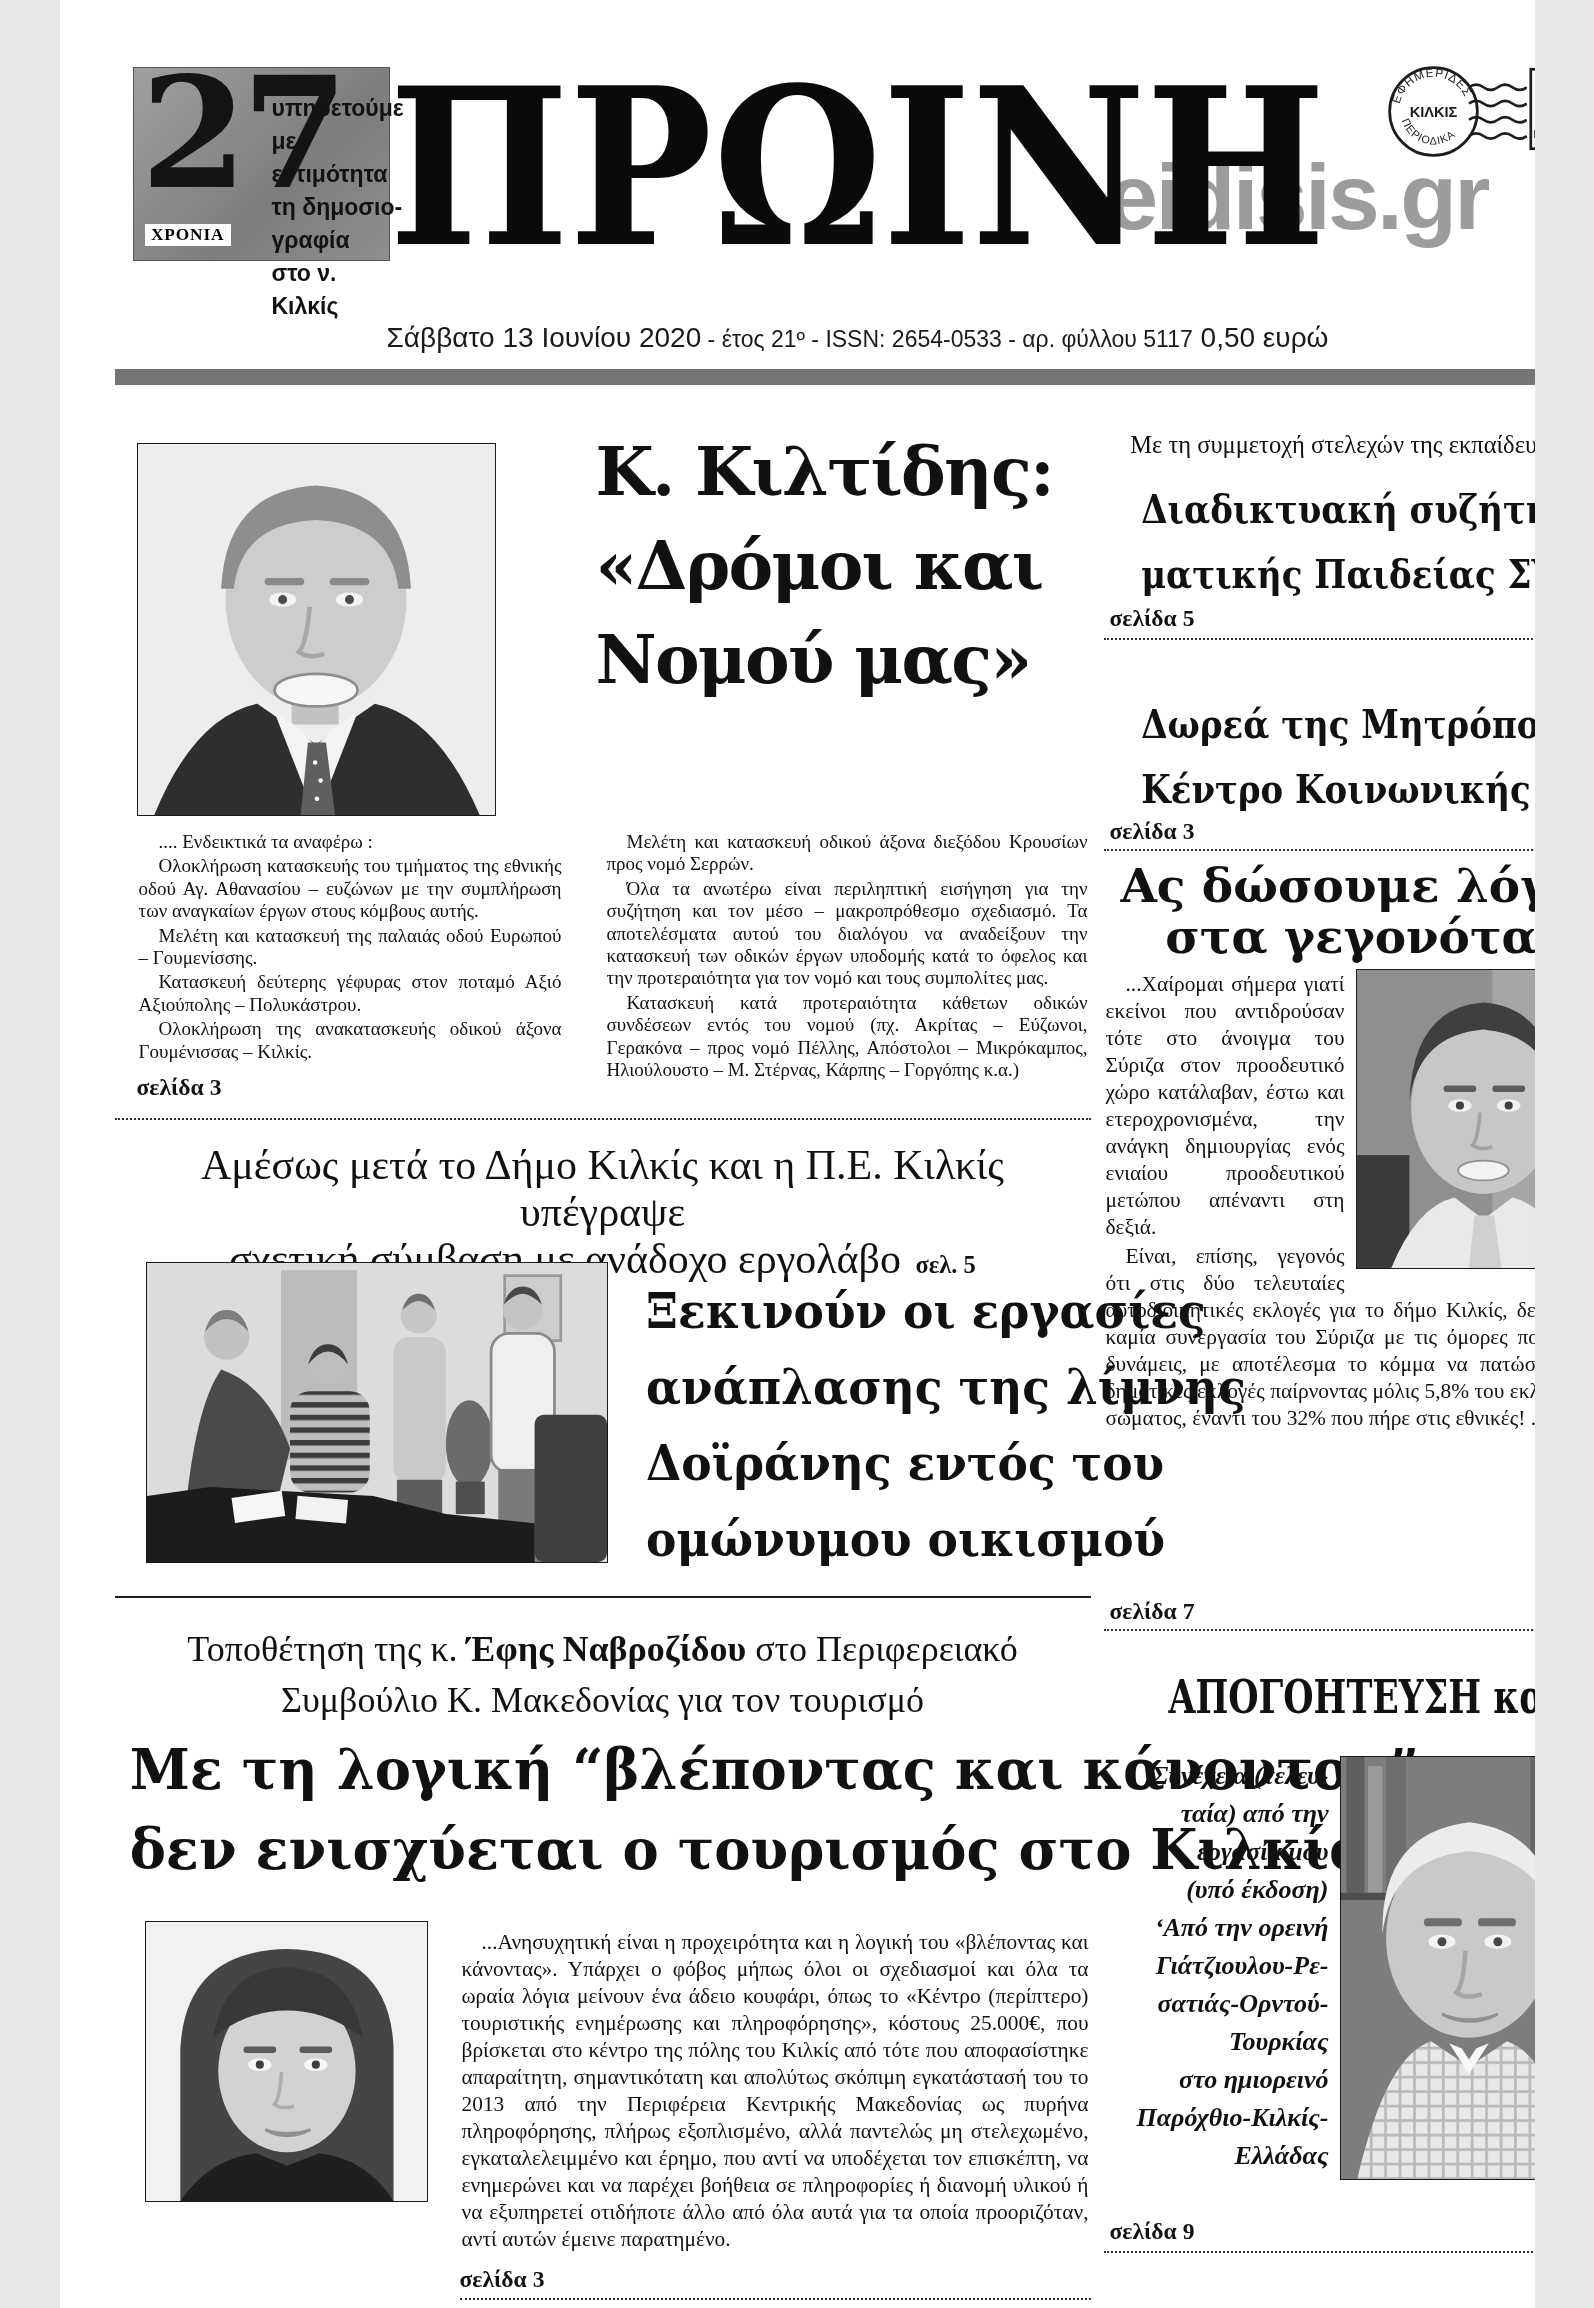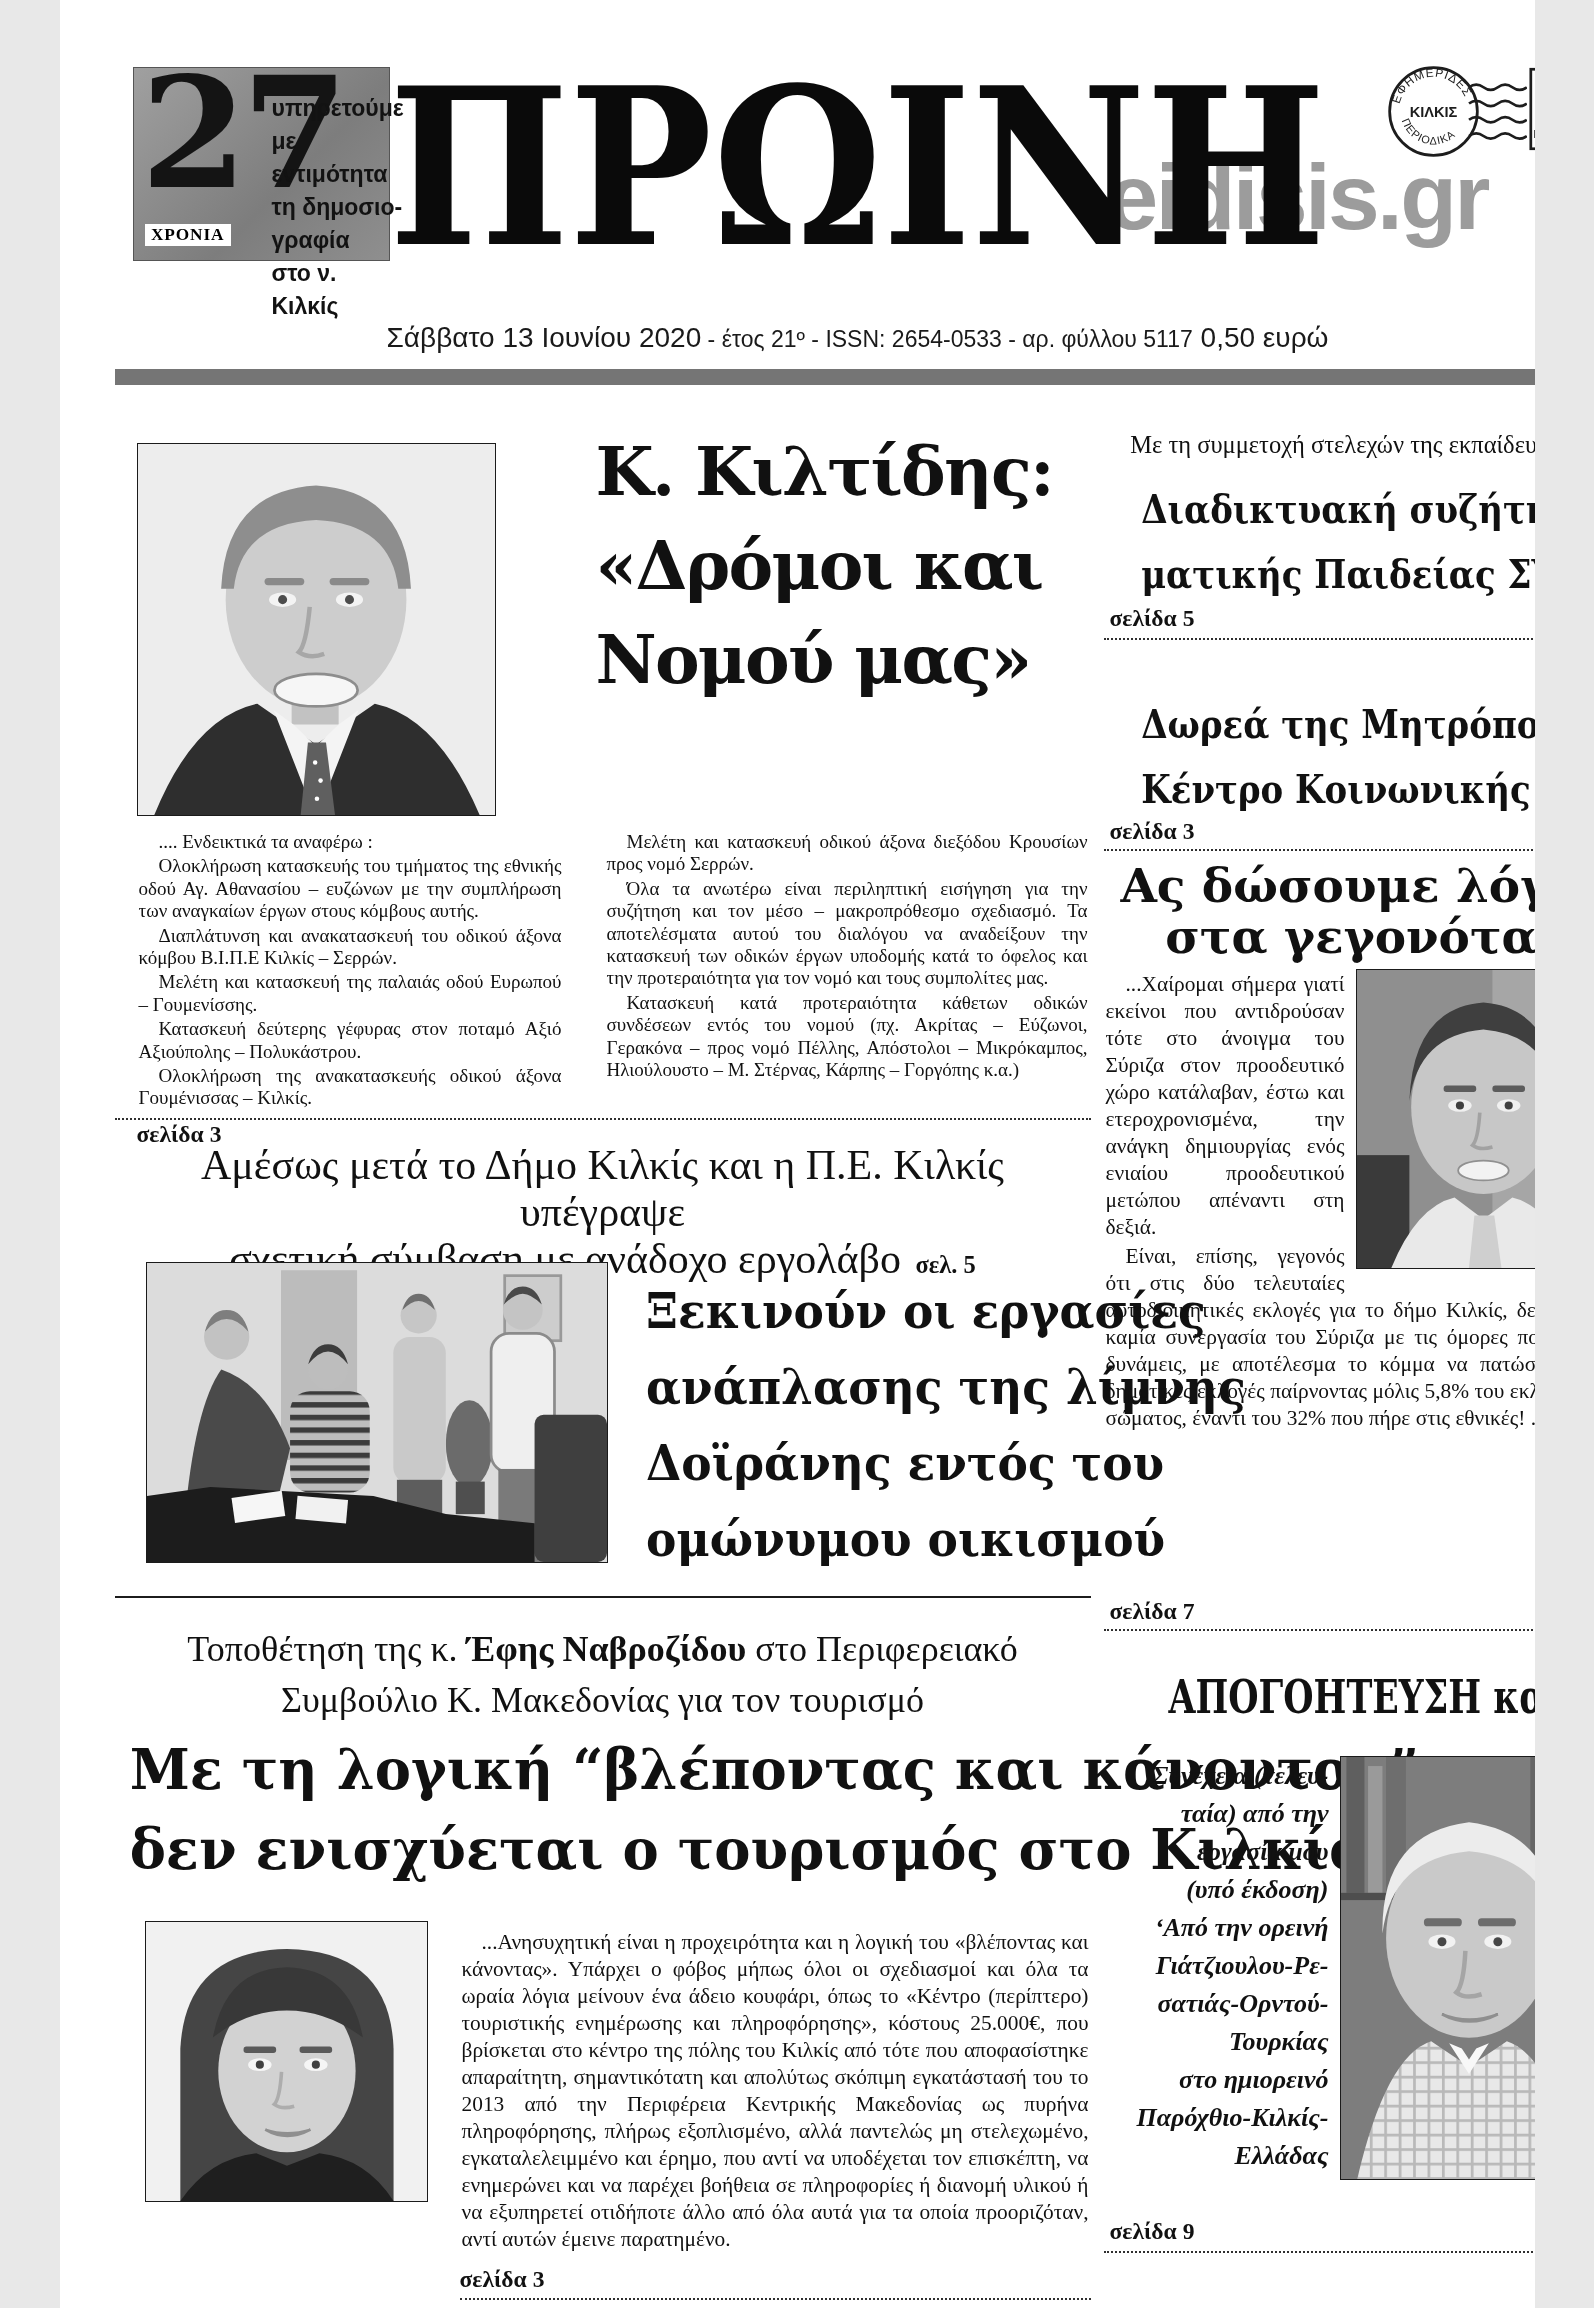--- a/index.html
+++ b/index.html
@@ -231,21 +231,20 @@
   <div class="abs k-headline">
     <div>Κ. Κιλτίδης:</div>
     <div>«Δρόμοι και</div>
     <div>Νομού μας»</div>
   </div>
 
   <div class="abs k-cols body-text">
     <div class="k-col1">
       <p>.... Ενδεικτικά τα αναφέρω :</p>
       <p>Ολοκλήρωση κατασκευής του τμήματος της εθνικής οδού Αγ. Αθανασίου – ευζώνων με την συμπλήρωση των αναγκαίων έργων στους κόμβους αυτής.</p>
-      <p>Διαπλάτυνση και ανακατασκευή του οδικού άξονα κόμβου Β.Ι.Π.Ε Κιλκίς – Σερρών.</p>
       <p>Μελέτη και κατασκευή της παλαιάς οδού Ευρωπού – Γουμενίσσης.</p>
       <p>Κατασκευή δεύτερης γέφυρας στον ποταμό Αξιό Αξιούπολης – Πολυκάστρου.</p>
       <p>Ολοκλήρωση της ανακατασκευής οδικού άξονα Γουμένισσας – Κιλκίς.</p>
       <div class="page-ref k-page">σελίδα 3</div>
     </div>
     <div class="k-col2">
       <p>Μελέτη και κατασκευή οδικού άξονα διεξόδου Κρουσίων προς νομό Σερρών.</p>
       <p>Όλα τα ανωτέρω είναι περιληπτική εισήγηση για την συζήτηση και τον μέσο – μακροπρόθεσμο σχεδιασμό. Τα αποτελέσματα αυτού του διαλόγου να αναδείξουν την κατασκευή των οδικών έργων υποδομής κατά το όφελος και την προτεραιότητα για τον νομό  και τους συμπολίτες μας.</p>
       <p>Κατασκευή κατά προτεραιότητα κάθετων οδικών συνδέσεων εντός του νομού (πχ. Ακρίτας – Εύζωνοι, Γερακόνα – προς νομό Πέλλης, Απόστολοι – Μικρόκαμπος, Ηλιούλουστο – Μ. Στέρνας, Κάρπης – Γοργόπης  κ.α.)</p>
     </div>

